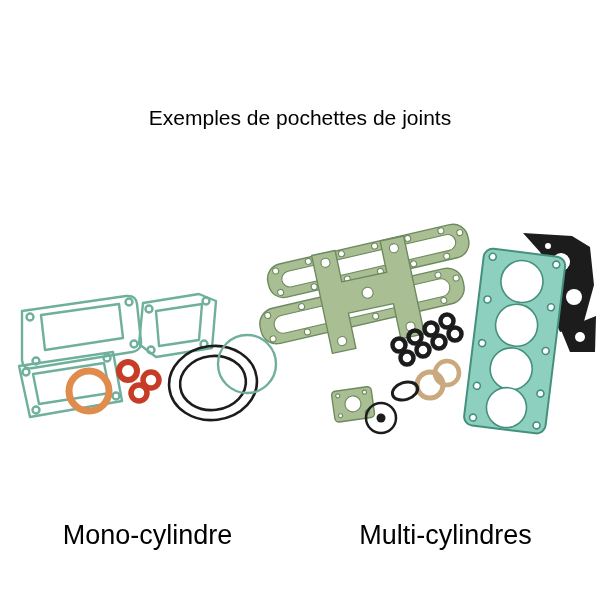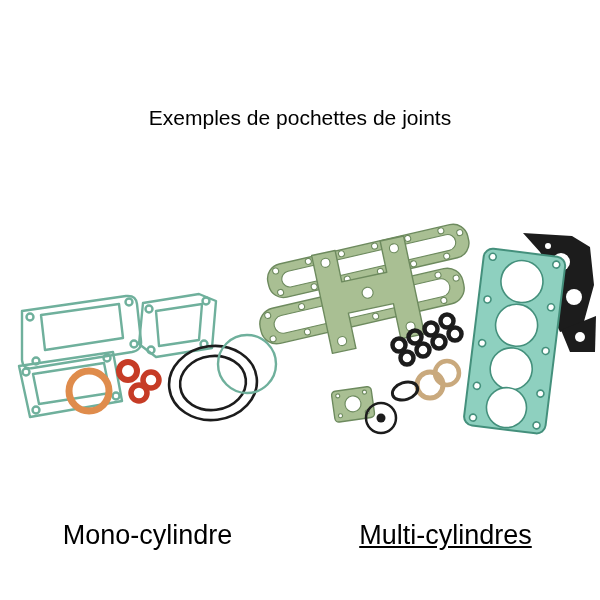--- a/index.html
+++ b/index.html
@@ -26,21 +26,21 @@
   .caption {
     position: absolute;
     top: 482px;
     font-size: 27px;
     color: var(--text, #000);
     text-align: center;
     font-weight: 400;
     margin-top: 38px;
   }
   .caption-left  { left: 25px;  width: 245px; }
-  .caption-right { left: 318px; width: 255px; text-decoration: underline; }
+  .caption-right { left: 318px; width: 255px; }
   svg.illustration { position: absolute; left: 0; top: 0; }
 
   
   .teal-line   { fill: none; stroke: var(--gasket-teal, #6fb09c); stroke-width: 2.4; stroke-linejoin: round; }
   .teal-fill   { fill: var(--gasket-teal-light, #8ed0bf); stroke: var(--gasket-teal-dark, #44907c); stroke-width: 2; }
   .teal-hole   { fill: #ffffff; stroke: var(--gasket-teal-dark, #44907c); stroke-width: 1.6; }
   .green-fill  { fill: var(--gasket-green, #a9bf93); stroke: var(--gasket-green-dark, #6d8a5e); stroke-width: 1.4; stroke-linejoin: round; }
   .green-hole  { fill: #ffffff; stroke: var(--gasket-green-dark, #6d8a5e); stroke-width: 1.1; }
   .red-ring    { fill: none; stroke: var(--oring-red, #c63c26); }
   .orange-ring { fill: none; stroke: var(--ring-orange, #df8c4c); }

